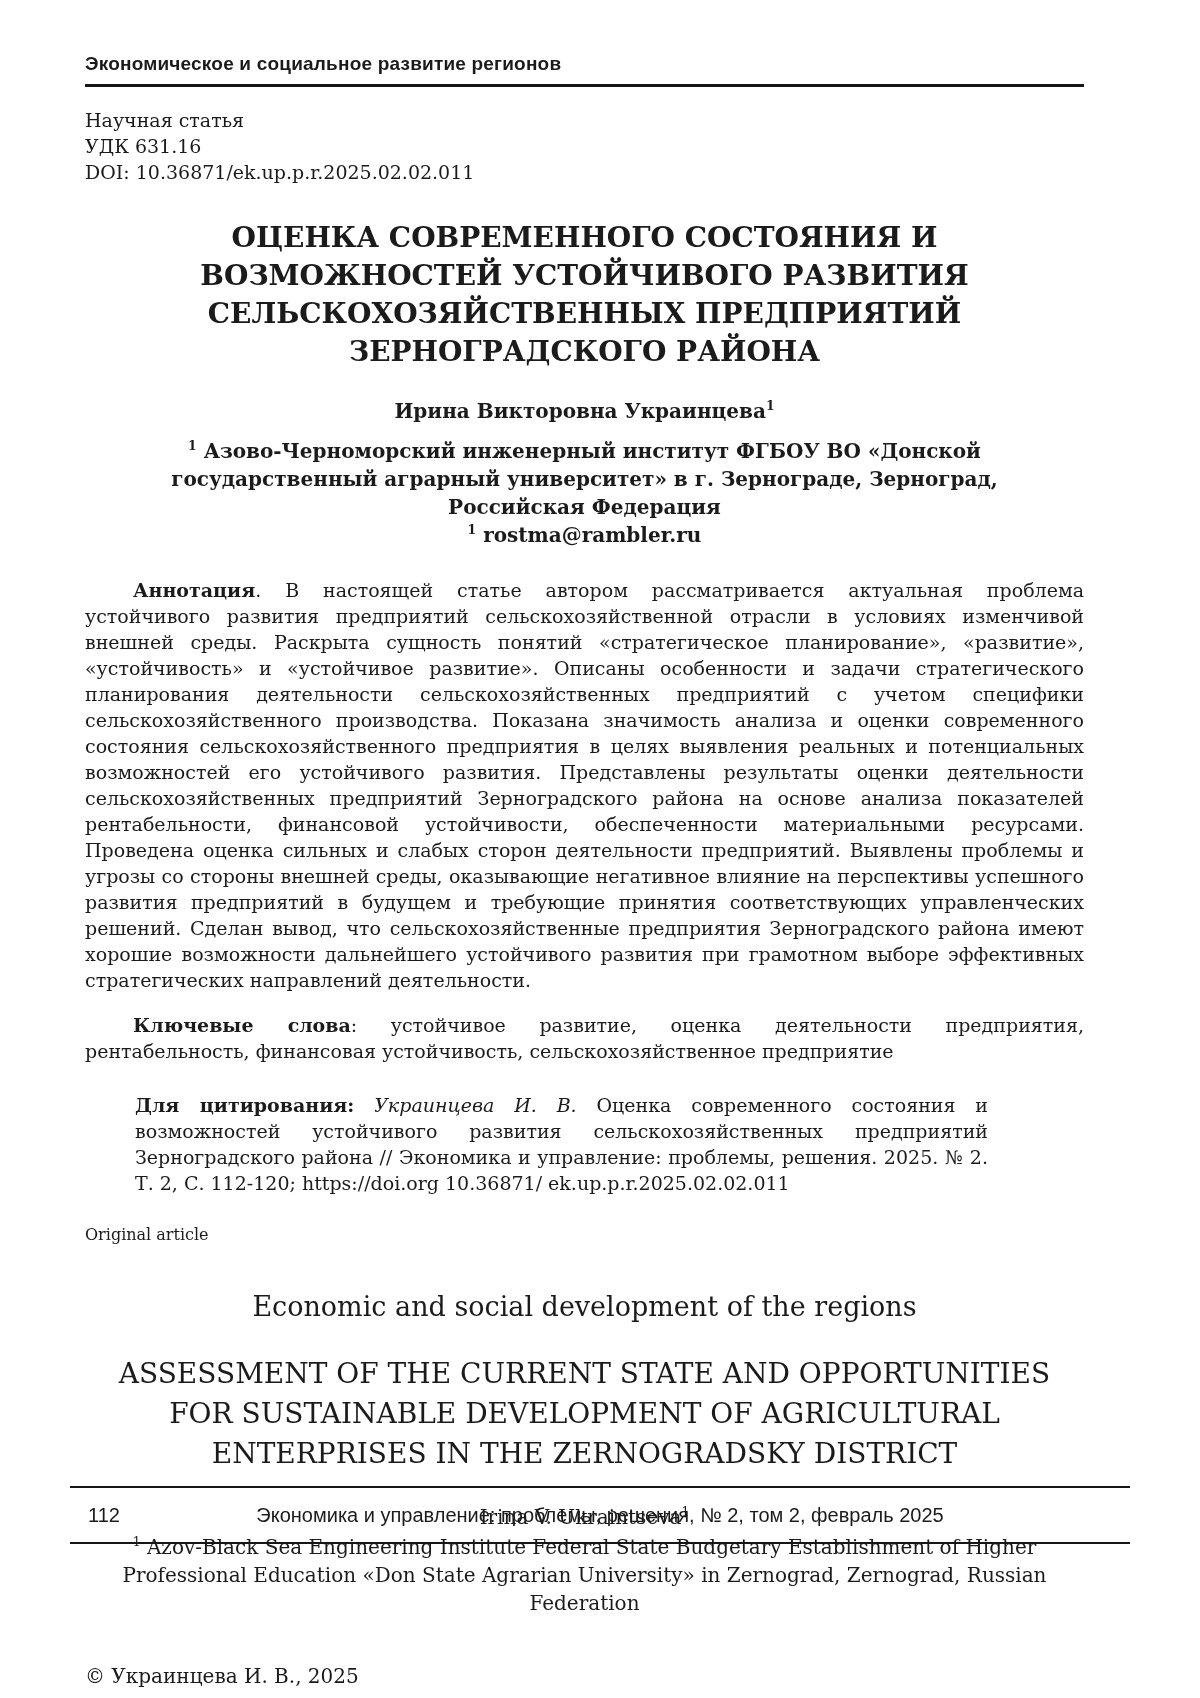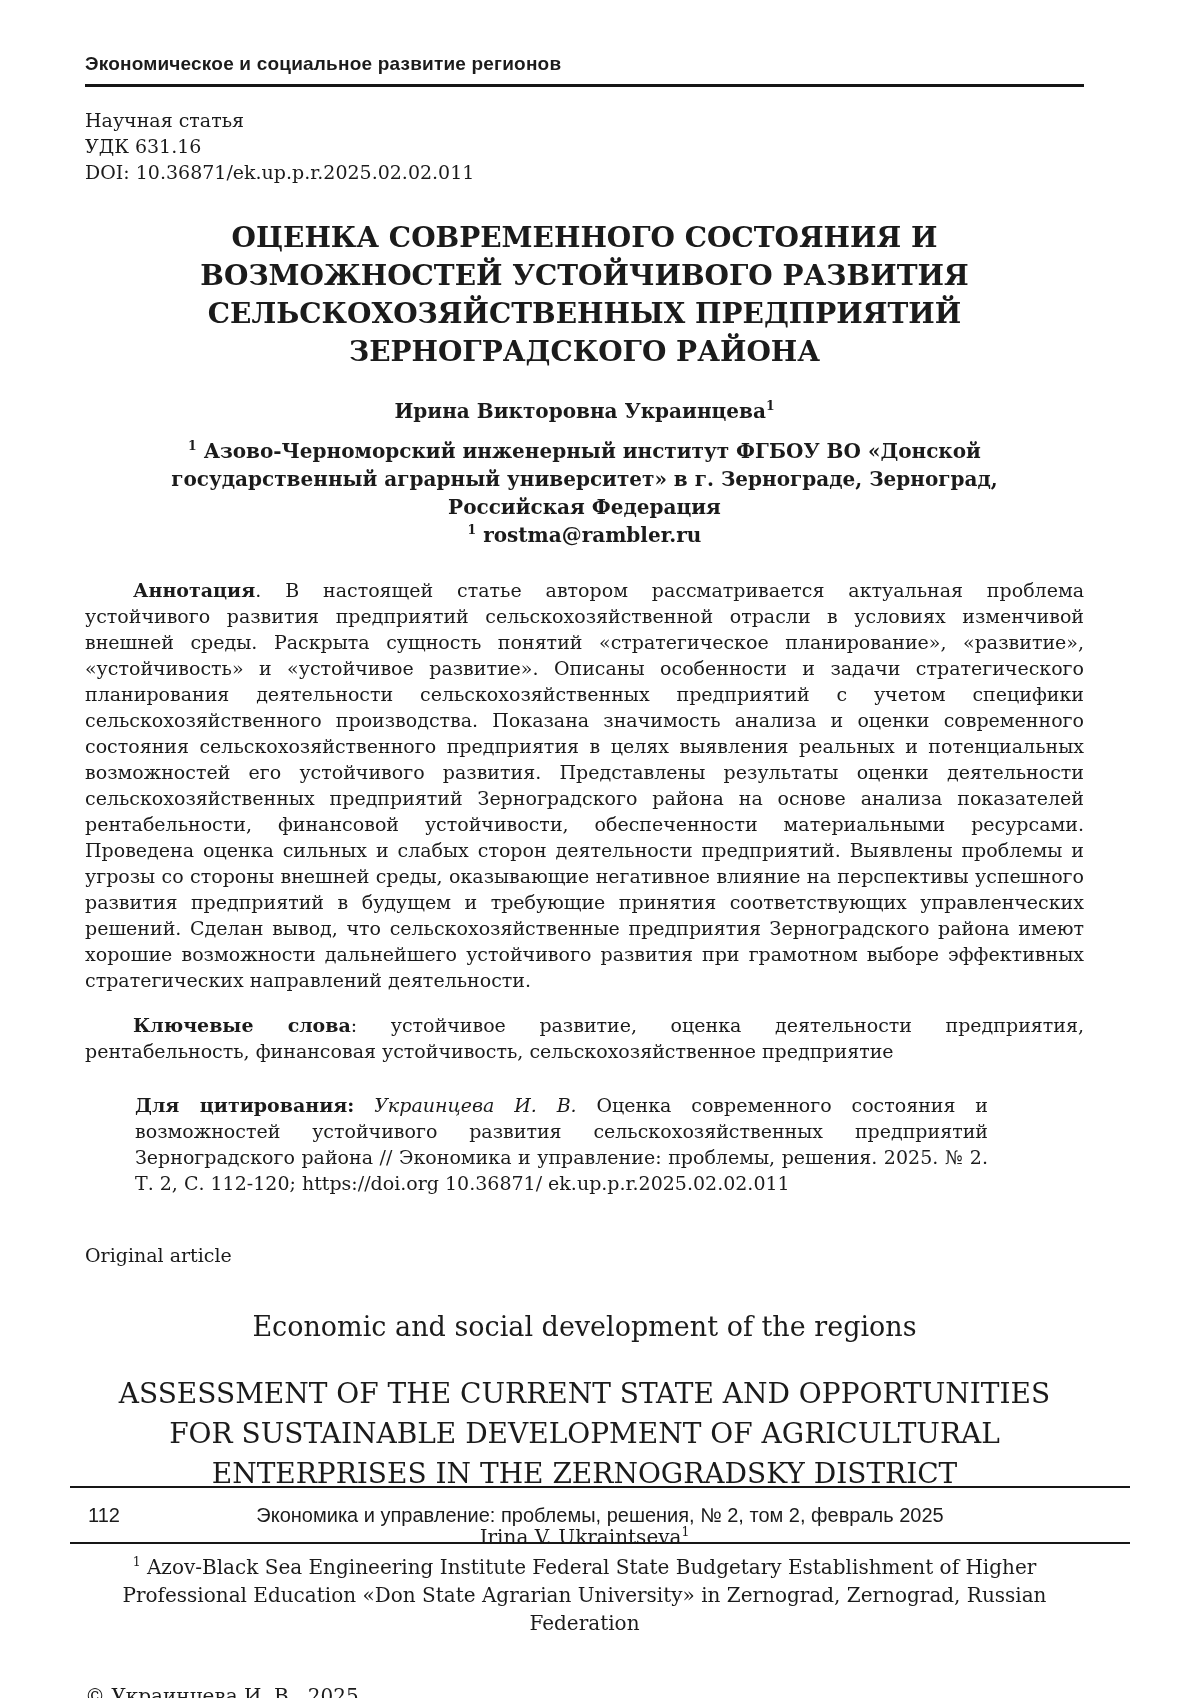--- a/index.html
+++ b/index.html
@@ -85,22 +85,22 @@
     text-indent: 48px;
   }
   
   .citation {
     margin: 28px 96px 0 50px;
     text-align: justify;
   }
   .citation i { }
   
   .original-article {
-    margin-top: 46px;
-    font-size: 19px;
+    margin-top: 26px;
+    font-size: 16px;
   }
   .section-en {
     text-align: center;
     font-size: 27px;
     line-height: 34px;
     margin-top: 42px;
   }
   .title-en {
     text-align: center;
     font-size: 28px;

